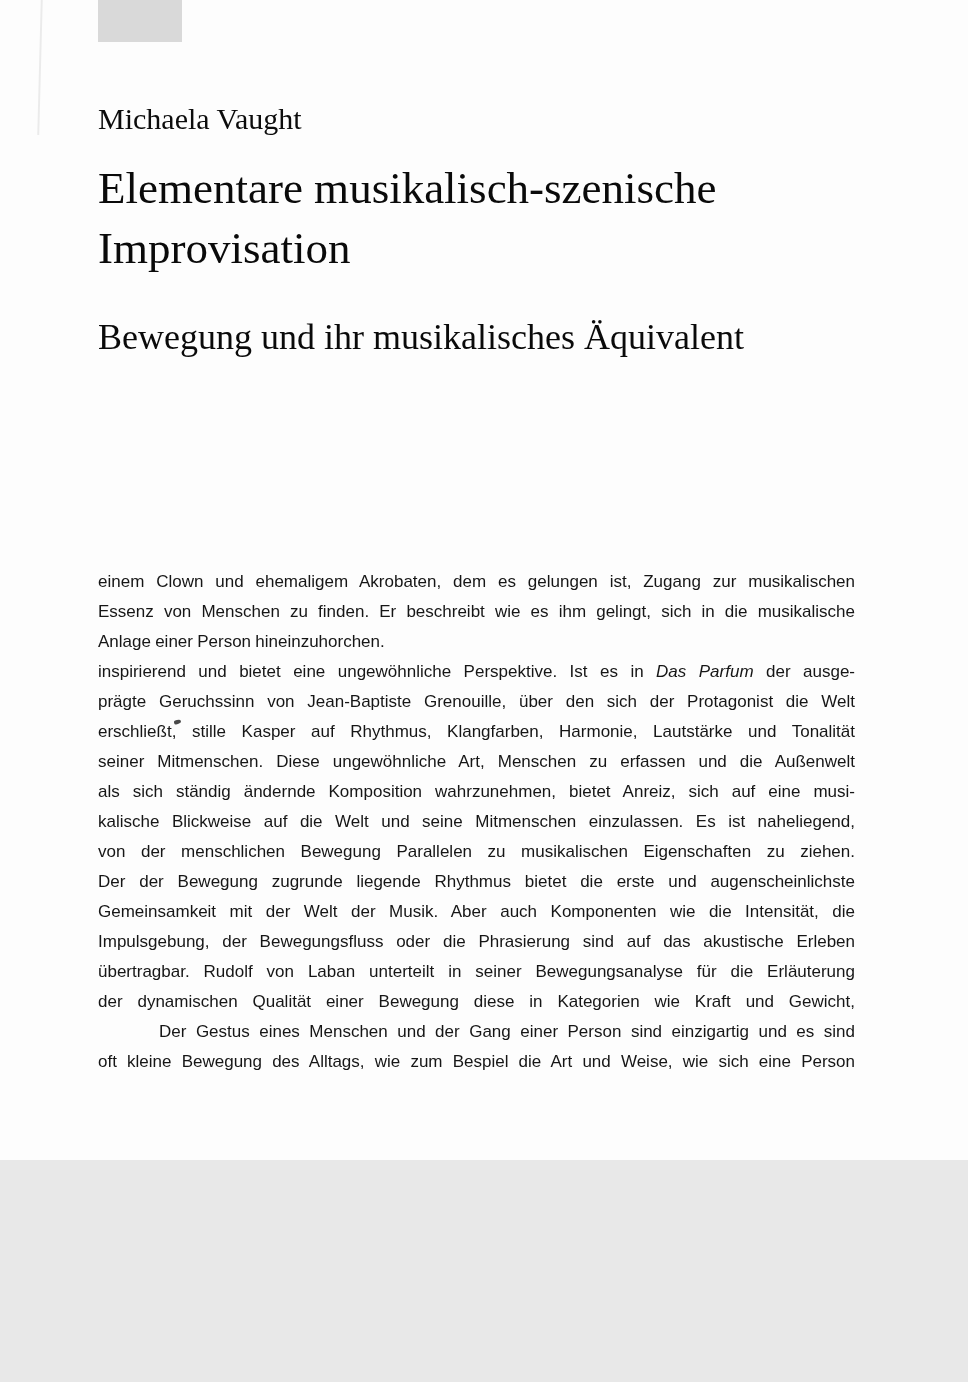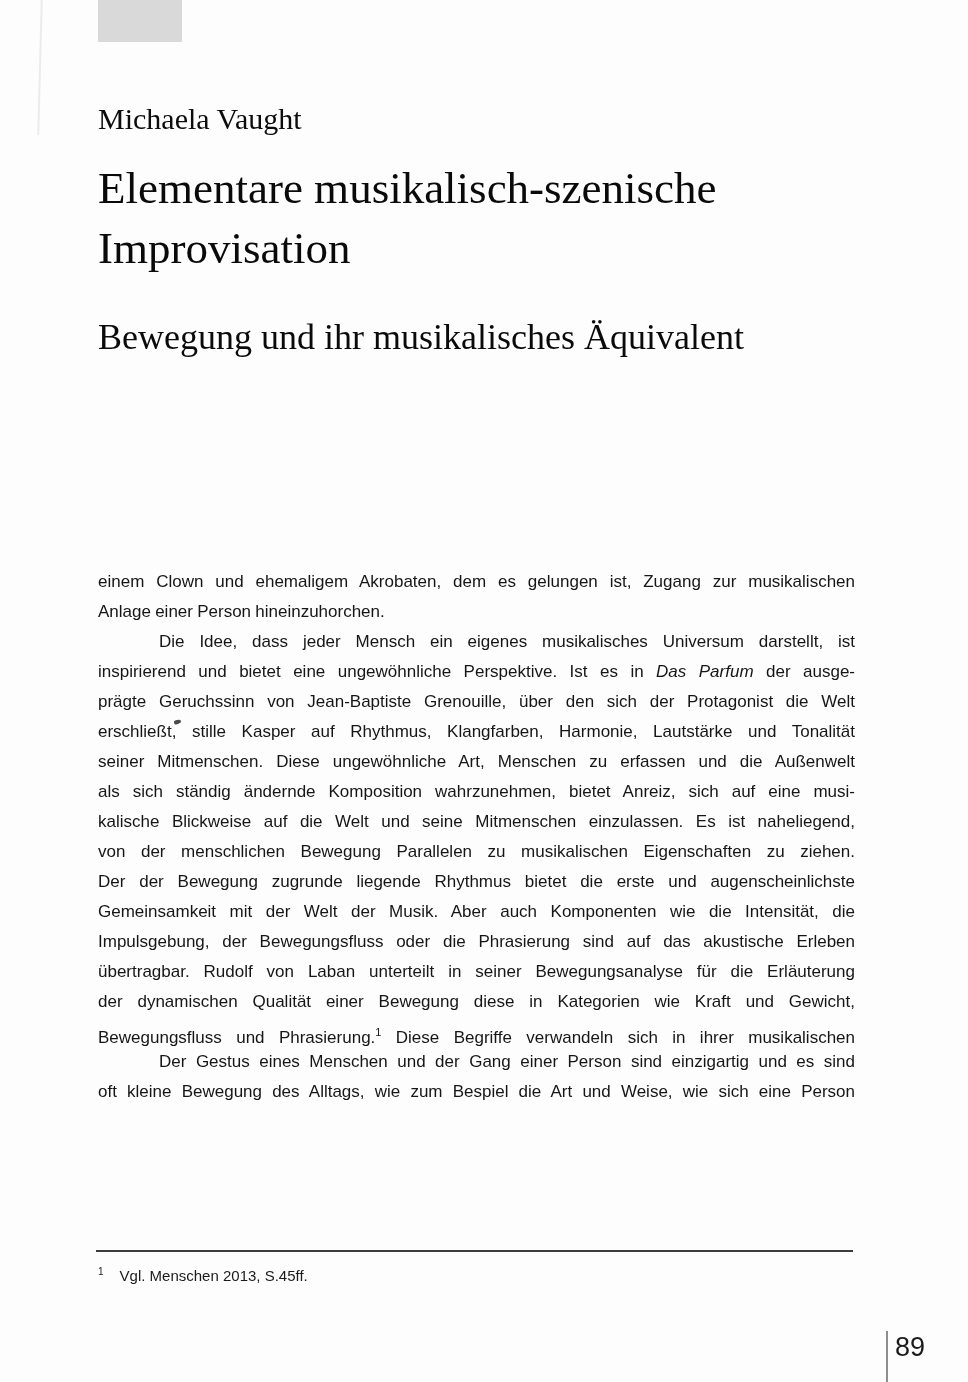--- a/index.html
+++ b/index.html
@@ -3,21 +3,21 @@
 <meta charset="utf-8">
 <style>
   html, body {
     margin: 0;
     padding: 0;
     background: #e8e8e8;
   }
   .page {
     position: relative;
     width: 968px;
-    height: 1382px;
+    height: 1160px;
     background: #fdfdfd;
     overflow: hidden;
     font-family: "Liberation Sans", sans-serif;
     color: #141414;
   }
   
   .scan-box {
     position: absolute;
     left: 98px; top: 0;
     width: 84px; height: 42px;
@@ -131,35 +131,34 @@
 
   <div class="title">
     <div>Elementare musikalisch-szenische</div>
     <div>Improvisation</div>
   </div>
 
   <div class="subtitle">Bewegung und ihr musikalisches Äquivalent</div>
 
   <div class="body-text">
       <div class="line just"><span>einem Clown und ehemaligem Akrobaten, dem es gelungen ist, Zugang zur musikalischen</span></div>
+      <div class="line just"><span>Essenz von Menschen zu finden. Er beschreibt wie es ihm gelingt, sich in die musikalische</span></div>
       <div class="line"><span>Anlage einer Person hineinzuhorchen.</span></div>
-      <div class="line just ind"><span>Die Idee, dass jeder Mensch ein eigenes musikalisches Universum darstellt, ist</span></div>
       <div class="line just"><span>inspirierend und bietet eine ungewöhnliche Perspektive. Ist es in </span><span class="it">Das Parfum</span><span> der ausge-</span></div>
       <div class="line just"><span>prägte Geruchssinn von Jean-Baptiste Grenouille, über den sich der Protagonist die Welt</span></div>
       <div class="line just"><span>erschließt, stille Kasper auf Rhythmus, Klangfarben, Harmonie, Lautstärke und Tonalität</span></div>
       <div class="line just"><span>seiner Mitmenschen. Diese ungewöhnliche Art, Menschen zu erfassen und die Außenwelt</span></div>
       <div class="line just"><span>als sich ständig ändernde Komposition wahrzunehmen, bietet Anreiz, sich auf eine musi-</span></div>
       <div class="line just"><span>kalische Blickweise auf die Welt und seine Mitmenschen einzulassen. Es ist naheliegend,</span></div>
       <div class="line just"><span>von der menschlichen Bewegung Parallelen zu musikalischen Eigenschaften zu ziehen.</span></div>
       <div class="line just"><span>Der der Bewegung zugrunde liegende Rhythmus bietet die erste und augenscheinlichste</span></div>
       <div class="line just"><span>Gemeinsamkeit mit der Welt der Musik. Aber auch Komponenten wie die Intensität, die</span></div>
       <div class="line just"><span>Impulsgebung, der Bewegungsfluss oder die Phrasierung sind auf das akustische Erleben</span></div>
       <div class="line just"><span>übertragbar. Rudolf von Laban unterteilt in seiner Bewegungsanalyse für die Erläuterung</span></div>
       <div class="line just"><span>der dynamischen Qualität einer Bewegung diese in Kategorien wie Kraft und Gewicht,</span></div>
-      <div class="line just"><span>Bewegungsfluss und Phrasierung.</span><span class="sup">1</span><span> Diese Begriffe verwandeln sich in ihrer musikalischen</span></div>
       <div class="line just ind"><span>Der Gestus eines Menschen und der Gang einer Person sind einzigartig und es sind</span></div>
       <div class="line just"><span>oft kleine Bewegung des Alltags, wie zum Bespiel die Art und Weise, wie sich eine Person</span></div>
     </div>
 
   <div class="fn-rule"></div>
   <div class="fn">
     <span class="fn-marker">1</span><span>Vgl. Menschen 2013, S.45ff.</span>
   </div>
 
   <div class="pn-bar"></div>

